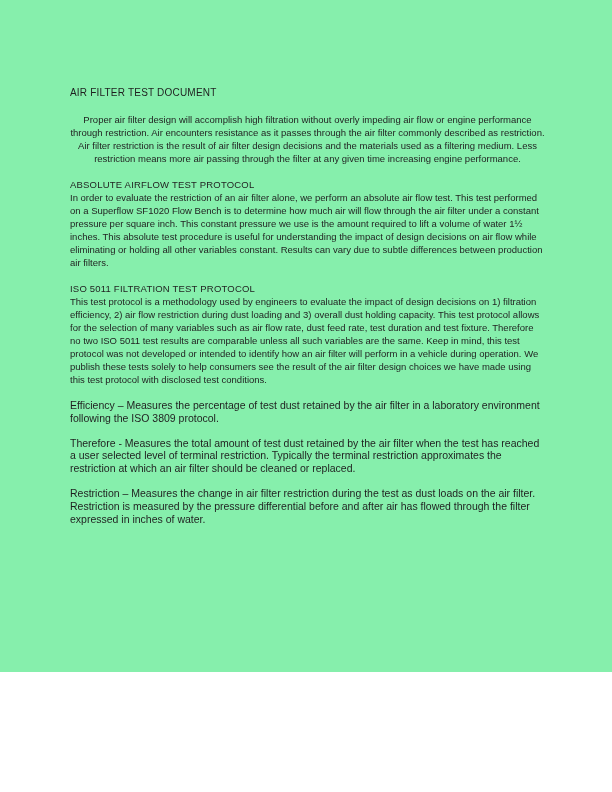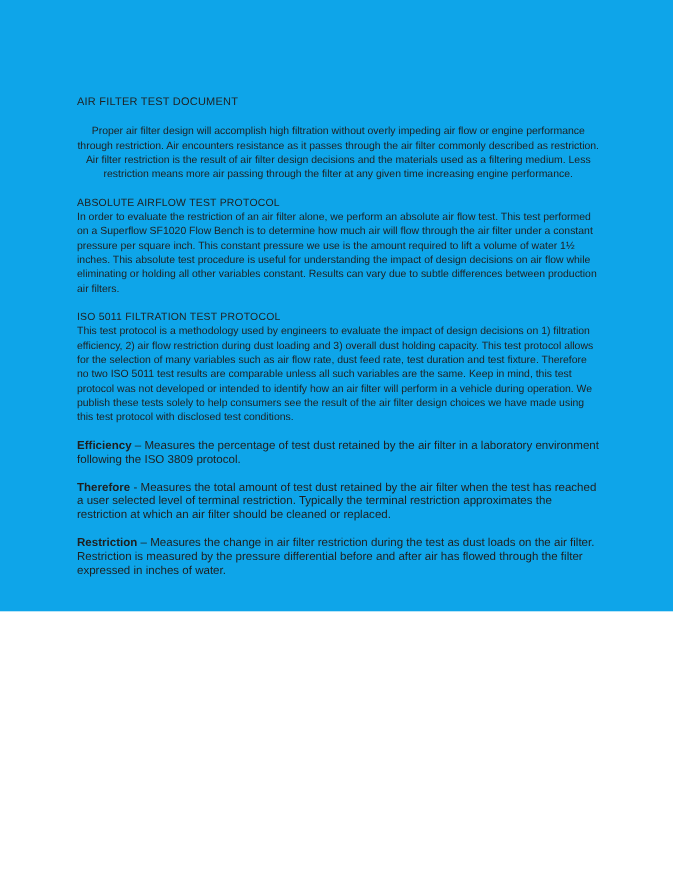--- a/index.html
+++ b/index.html
@@ -3,22 +3,22 @@
 <meta charset="utf-8">
 <style>
   html, body {
     margin: 0;
     padding: 0;
     background: #ffffff;
   }
   .page {
     position: relative;
     width: 612px;
-    height: 556px;
-    background: #0ea5e9;
+    height: 672px;
+    background: #86efac;
     font-family: "Liberation Sans", sans-serif;
     color: #1f1f1f;
     box-sizing: border-box;
     padding: 86px 67px 0 70px;
     overflow: hidden;
   }
   .doc-title {
     font-size: 10px;
     font-weight: 400;
     line-height: 13px;
@@ -41,21 +41,21 @@
     font-size: 9.5px;
     line-height: 13px;
     margin: 0 0 13px 0;
   }
   .definition {
     font-size: 10.5px;
     line-height: 12.8px;
     margin: 12px 0 12px 0;
   }
   .definition b {
-    font-weight: 700;
+    font-weight: 400;
   }
   .page-footer {
     position: absolute;
     top: 729px;
     right: 72px;
     font-size: 8px;
     line-height: 10px;
     color: #1f1f1f;
   }
 </style>

